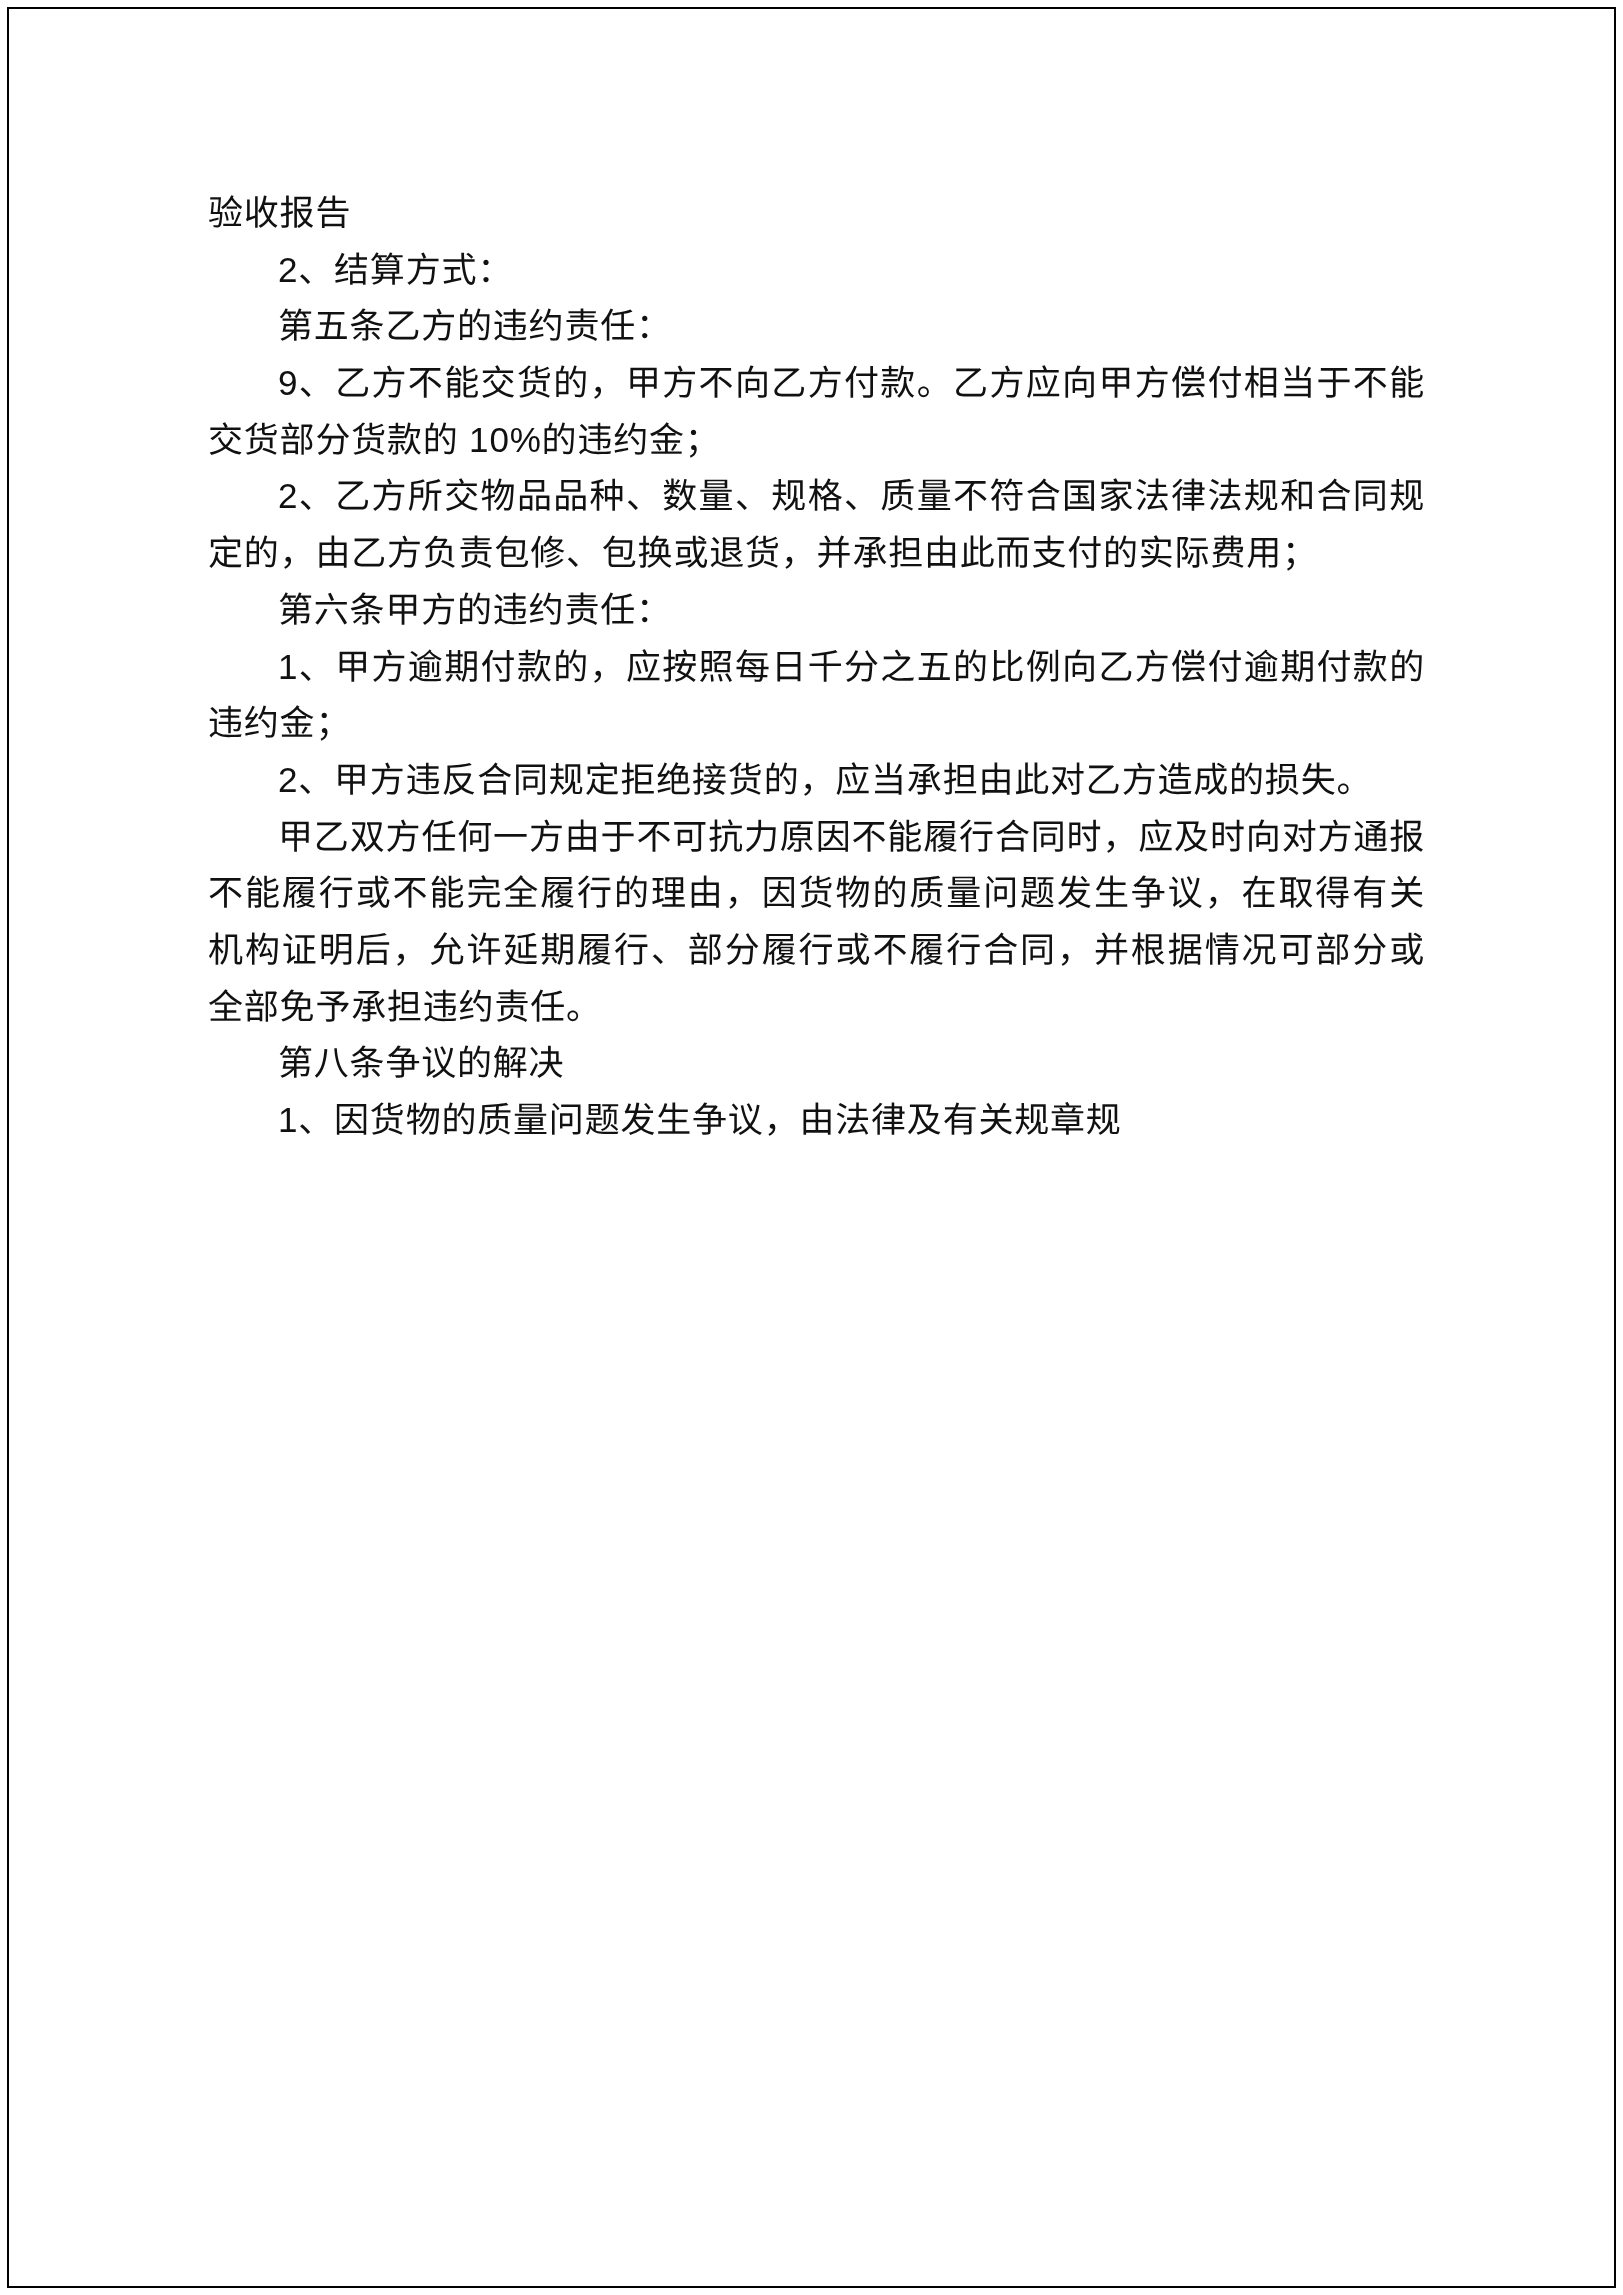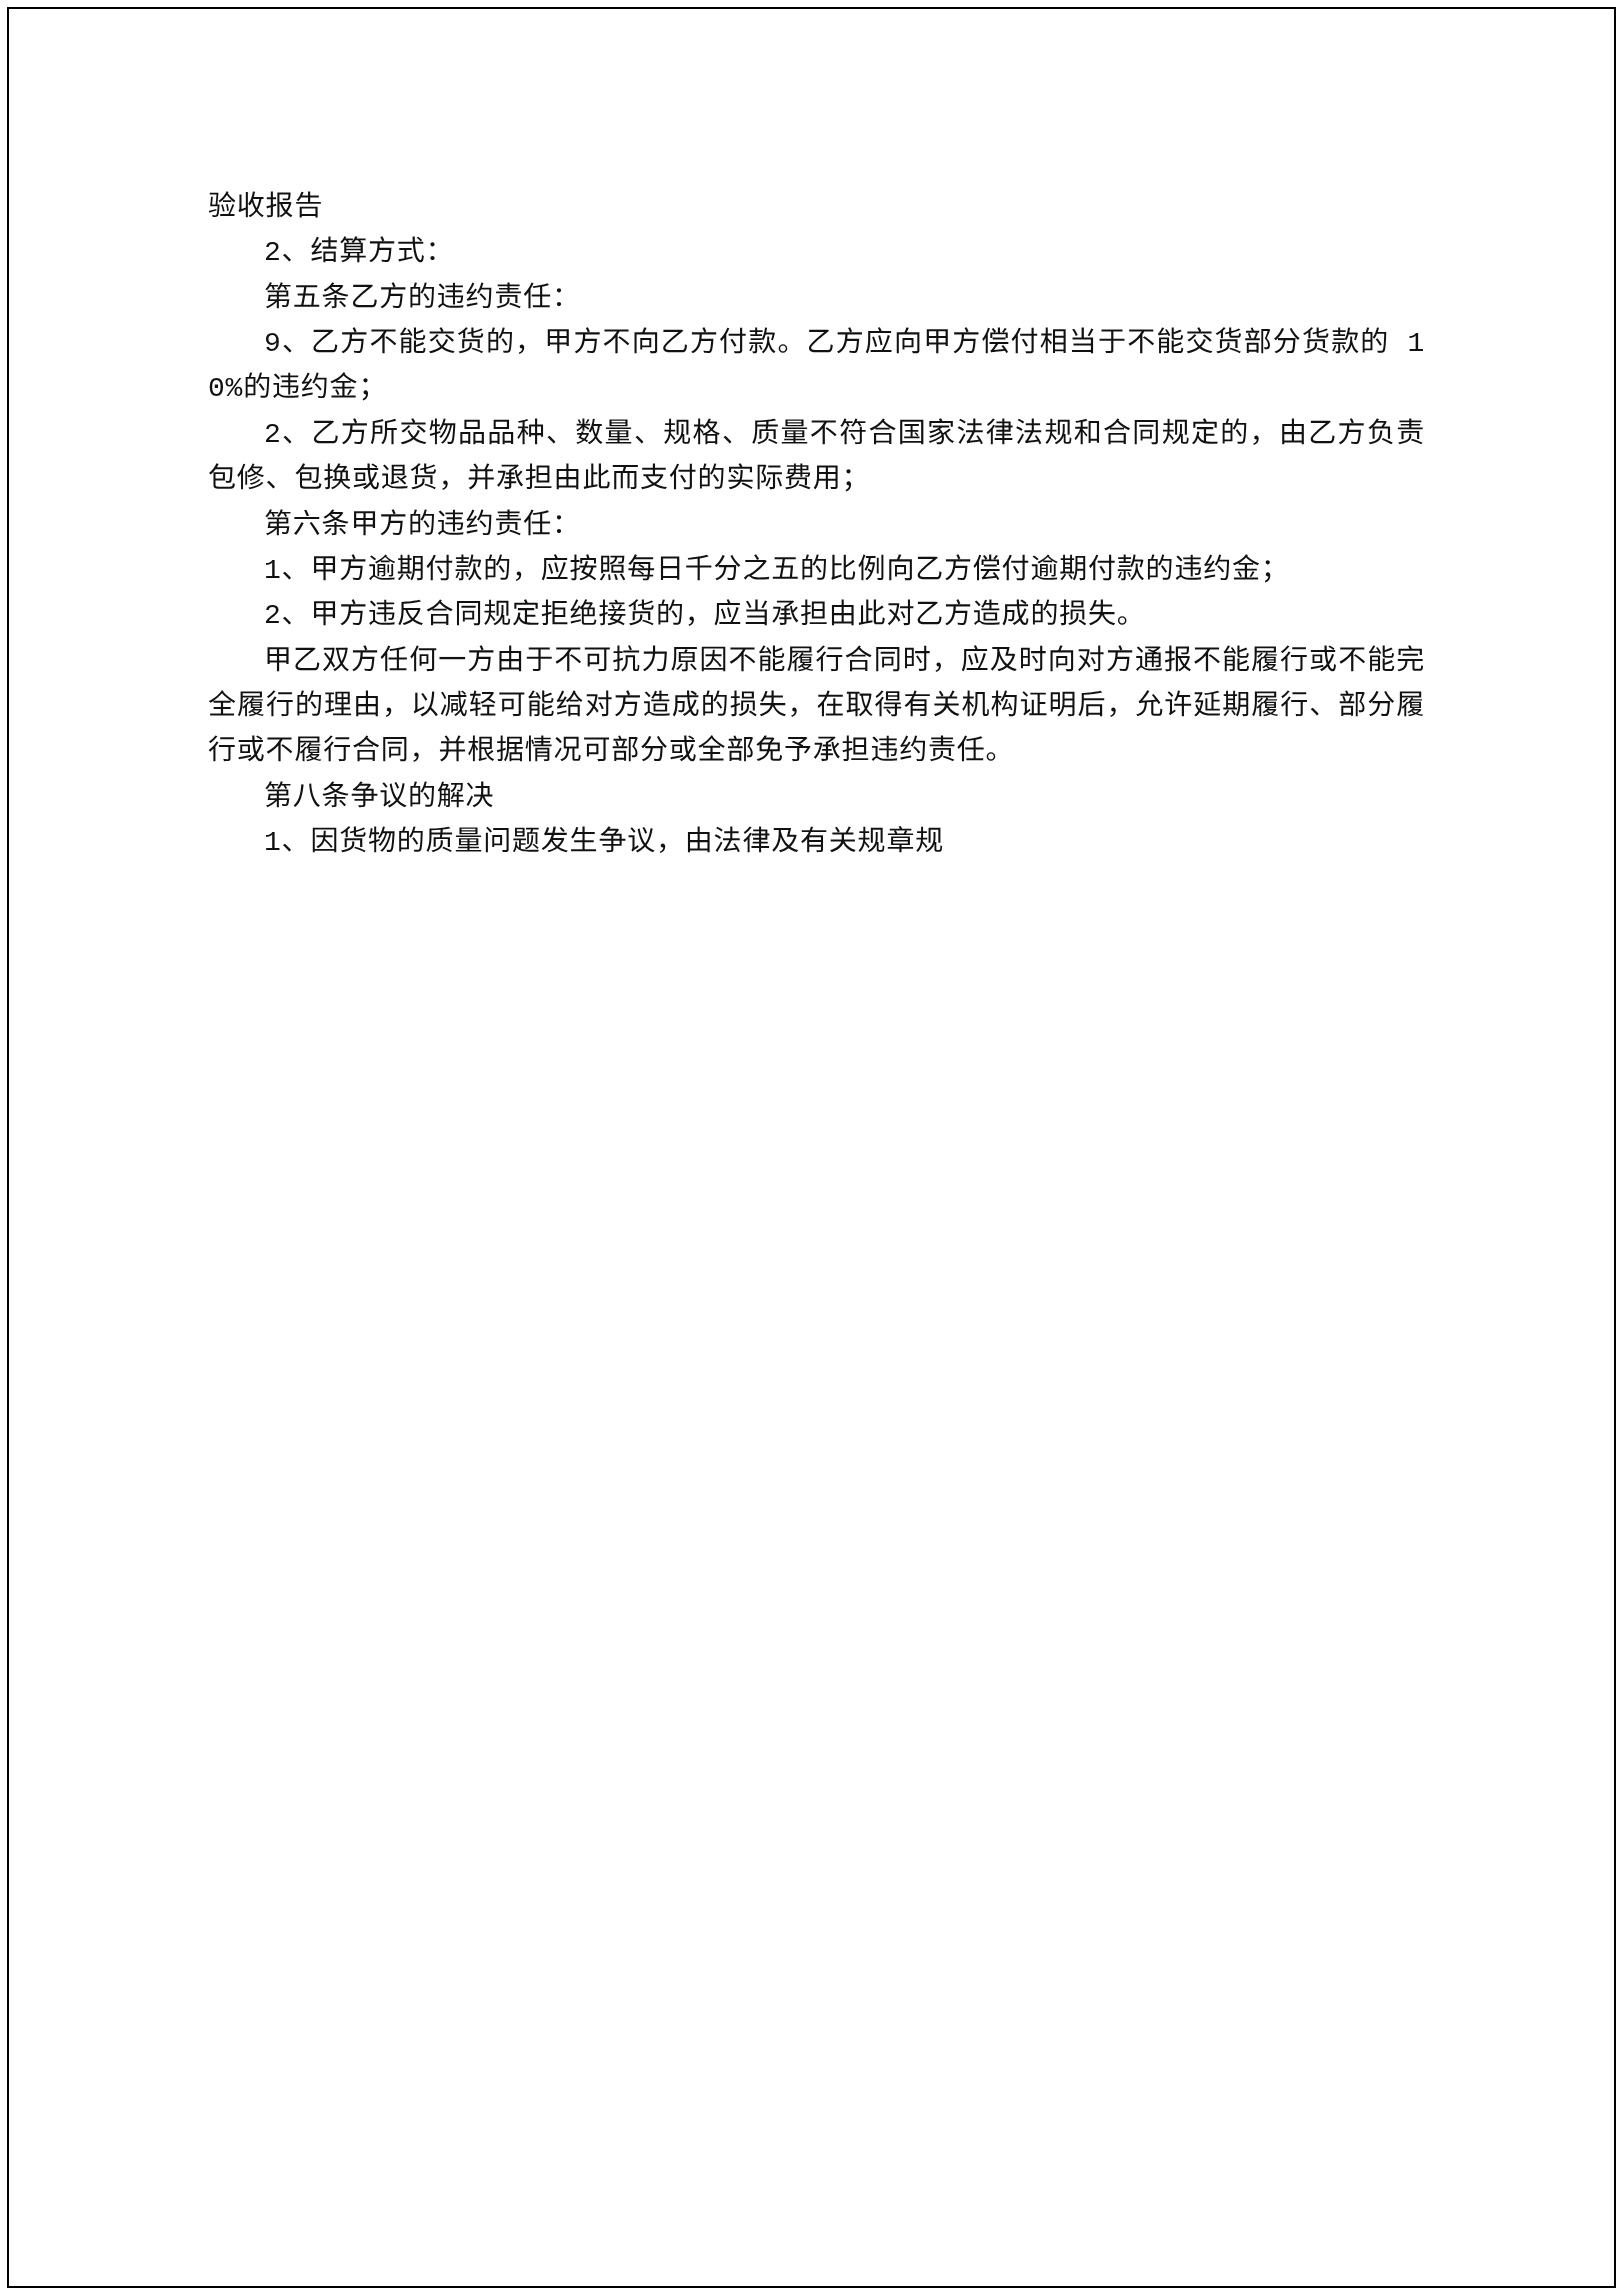--- a/index.html
+++ b/index.html
@@ -29,22 +29,22 @@
     box-sizing: border-box;
     pointer-events: none;
   }
   .content {
     position: absolute;
     left: 208px;
     top: 185px;
     width: 1217px;
   }
   .para {
-    font-family: Liberation Mono, monospace;
-    font-size: 28px;
+    font-family: Liberation Sans, sans-serif;
+    font-size: 35px;
     line-height: 1.62;
     color: #111111;
     letter-spacing: 0.8px;
     text-align: justify;
     text-justify: inter-character;
     margin: 0 0 0.0em 0;
     white-space: pre-wrap;
     word-break: break-all;
   }
   .indent {
@@ -62,18 +62,18 @@
 
   <div class="content">
     <p class="para noindent">验收报告</p>
     <p class="para indent">2、结算方式：</p>
     <p class="para indent">第五条乙方的违约责任：</p>
     <p class="para indent">9、乙方不能交货的，甲方不向乙方付款。乙方应向甲方偿付相当于不能交货部分货款的 10%的违约金；</p>
     <p class="para indent">2、乙方所交物品品种、数量、规格、质量不符合国家法律法规和合同规定的，由乙方负责包修、包换或退货，并承担由此而支付的实际费用；</p>
     <p class="para indent">第六条甲方的违约责任：</p>
     <p class="para indent">1、甲方逾期付款的，应按照每日千分之五的比例向乙方偿付逾期付款的违约金；</p>
     <p class="para indent">2、甲方违反合同规定拒绝接货的，应当承担由此对乙方造成的损失。</p>
-    <p class="para indent">甲乙双方任何一方由于不可抗力原因不能履行合同时，应及时向对方通报不能履行或不能完全履行的理由，以减轻可能给对方造成的损失，在取得有关机构证明后，允许延期履行、部分履行或不履行合同，并根据情况可部分或全部免予承担违约责任。</p>
+    <p class="para indent">甲乙双方任何一方由于不可抗力原因不能履行合同时，应及时向对方通报不能履行或不能完全履行的理由，因货物的质量问题发生争议，在取得有关机构证明后，允许延期履行、部分履行或不履行合同，并根据情况可部分或全部免予承担违约责任。</p>
     <p class="para indent">第八条争议的解决</p>
     <p class="para indent">1、因货物的质量问题发生争议，由法律及有关规章规</p>
   </div>
 </div>
 
 
 </body></html>

